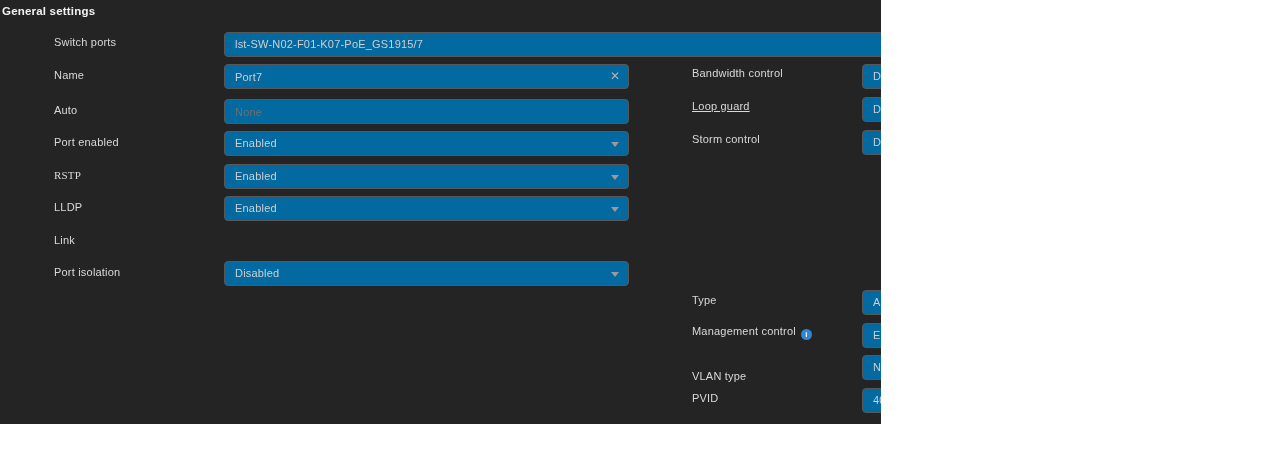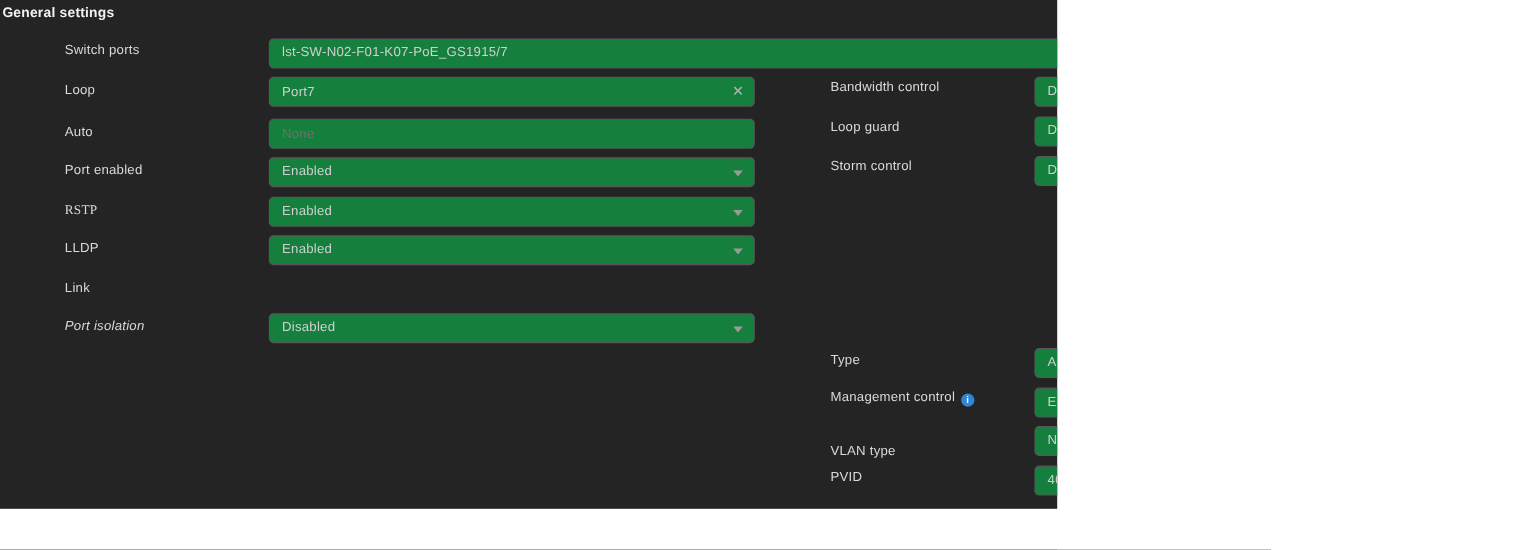--- a/index.html
+++ b/index.html
@@ -28,21 +28,21 @@
   }
   .lbl{
     position:absolute;
     font-size:11px;color:#d9d9d9;letter-spacing:.2px;
     white-space:nowrap;
     margin-left:32px;
   }
   .field{
     position:absolute;height:25px;box-sizing:border-box;
     border:1px solid #575757;border-radius:4px;
-    background:#15803d;color:#cfcfcf;
+    background:#0369a1;color:#cfcfcf;
     font-size:11px;line-height:23px;
     padding:0 10px;white-space:nowrap;
     letter-spacing:.2px;
   }
   .field.select{cursor:pointer;}
   input.field{
     font-family:"Liberation Sans","DejaVu Sans",sans-serif;
     outline:none;
   }
   input.field::placeholder{color:#6f6f6f;opacity:1;}
@@ -87,21 +87,21 @@
 
 <div class="panel">
 
   <div class="heading">General settings</div>
 
   <div class="lbl l-lbl" style="top:36px;">Switch ports</div>
   <div class="field select" style="left:224px;top:32px;width:921px;">
     <span>lst-SW-N02-F01-K07-PoE_GS1915/7</span>
   </div>
 
-  <div class="lbl l-lbl" style="top:69px;">Loop</div>
+  <div class="lbl l-lbl" style="top:69px;">Name</div>
   <input class="field l-field" style="top: 64px; padding-right: 26px;" type="text" value="Port7">
   <span class="clear-x" style="position:absolute;left:610px;top:69px;right:auto;">✕</span>
 
   <div class="lbl l-lbl" style="top:104px;">Auto</div>
   <input class="field l-field" style="top: 99px;" type="text" placeholder="None">
 
   <div class="lbl l-lbl" style="top:136px;">Port enabled</div>
   <div class="field select l-field" style="top:131px;">
     <span>Enabled</span>
     <span class="caret"></span>
@@ -114,32 +114,32 @@
   </div>
 
   <div class="lbl l-lbl" style="top:201px;">LLDP</div>
   <div class="field select l-field" style="top:196px;">
     <span>Enabled</span>
     <span class="caret"></span>
   </div>
 
   <div class="lbl l-lbl" style="top:234px;">Link</div>
 
-  <div class="lbl l-lbl" style="top:266px;font-style:italic;">Port isolation</div>
+  <div class="lbl l-lbl" style="top:266px;">Port isolation</div>
   <div class="field select l-field" style="top:261px;">
     <span>Disabled</span>
     <span class="caret"></span>
   </div>
 
   <div class="lbl r-lbl" style="top:67px;">Bandwidth control</div>
   <div class="field select r-field" style="top:64px;">
     <span>Disabled</span>
   </div>
 
-  <div class="lbl r-lbl" style="top:100px;">Loop guard</div>
+  <div class="lbl r-lbl" style="top:100px;text-decoration:underline;">Loop guard</div>
   <div class="field select r-field" style="top:97px;">
     <span>Disabled</span>
   </div>
 
   <div class="lbl r-lbl" style="top:133px;">Storm control</div>
   <div class="field select r-field" style="top:130px;">
     <span>Disabled</span>
   </div>
 
   <div class="lbl r-sublbl" style="top:168px;">Broadcast</div>

